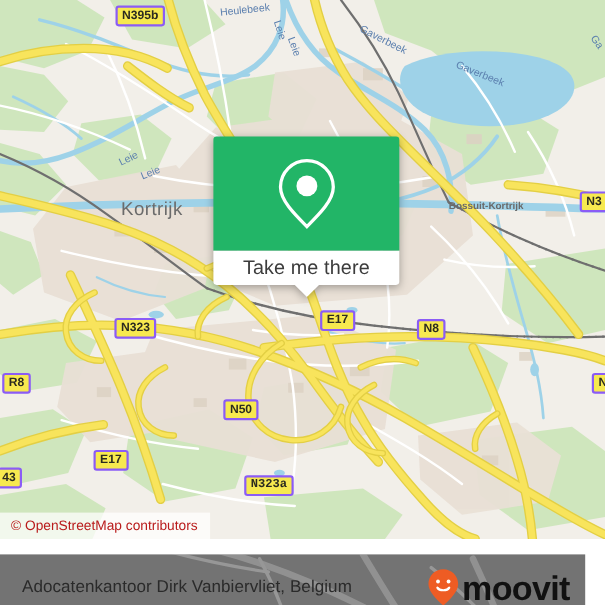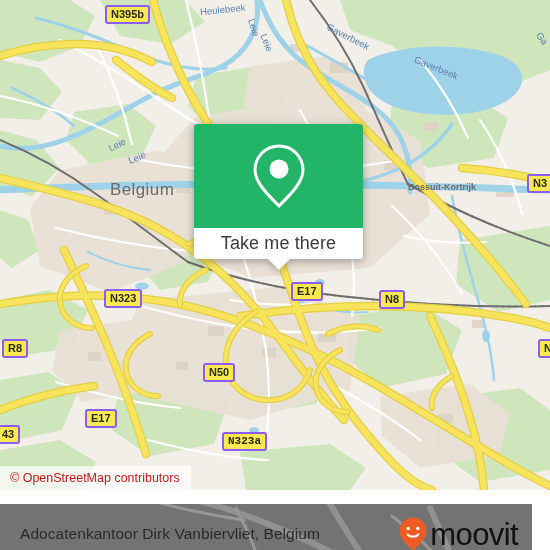--- a/index.html
+++ b/index.html
@@ -144,21 +144,21 @@
     letter-spacing: .05px;
   }
   .brand {
     display: flex;
     align-items: center;
     gap: 2px;
   }
   .brand-word {
     font-size: 31px;
     color: #111111;
-    font-weight: normal;
+    font-weight: bold;
     letter-spacing: -.6px;
     line-height: 31px;
   }
 </style>
 </head>
 <body>
 
 <div id="app">
 
   <div class="map">
@@ -350,21 +350,21 @@
         <path d="M206,270 C188,278 178,292 180,306"></path>
         <path d="M340,350 C324,358 314,372 316,386 C318,402 332,412 348,412"></path>
         <path d="M188,244 C206,236 224,234 240,240"></path>
         <path d="M328,334 C344,326 362,324 378,330"></path>
         <path d="M86,266 C68,274 58,288 60,302 C62,318 76,328 92,328"></path>
         <path d="M452,376 C438,384 430,396 432,408"></path>
       </g>
     </svg>
 
     <div>
-      <div class="maplabel place-label" style="left:110px; top:180px;">Belgium</div>
+      <div class="maplabel place-label" style="left:110px; top:180px;">Kortrijk</div>
     </div>
 
     <div>
       <div class="maplabel water-label" style="left:200px; top:4px; transform:rotate(-6deg);">Heulebeek</div>
       <div class="maplabel water-label" style="left:245px; top:22px; transform:rotate(72deg);">Leie</div>
       <div class="maplabel water-label" style="left:258px; top:37px; transform:rotate(70deg);">Leie</div>
       <div class="maplabel water-label" style="left:108px; top:139px; transform:rotate(-26deg);">Leie</div>
       <div class="maplabel water-label" style="left:128px; top:152px; transform:rotate(-22deg);">Leie</div>
       <div class="maplabel water-label" style="left:325px; top:31px; transform:rotate(27deg);">Gaverbeek</div>
       <div class="maplabel water-label" style="left:413px; top:62px; transform:rotate(22deg);">Gaverbeek</div>

